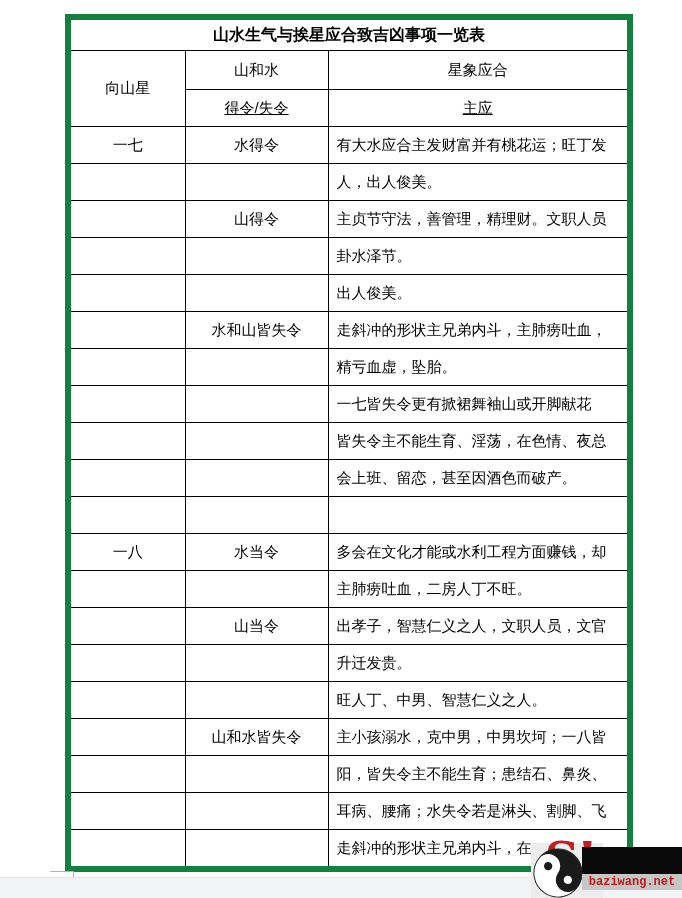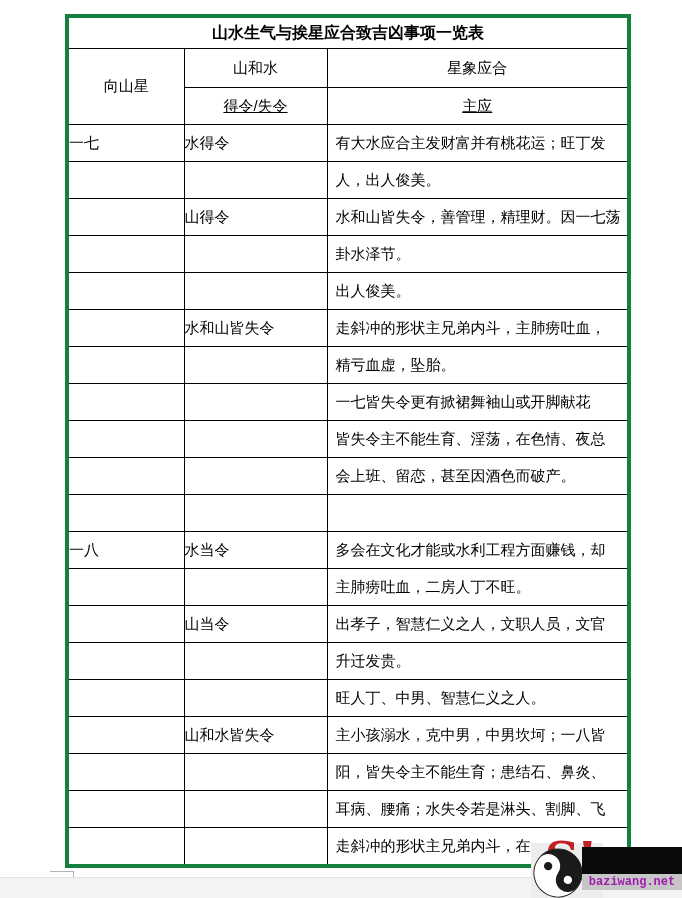--- a/index.html
+++ b/index.html
@@ -5,38 +5,38 @@
   html,body{margin:0;padding:0;}
   body{
     width:682px;height:898px;position:relative;overflow:hidden;
     background:#ffffff;
     font-family:"Liberation Sans","DejaVu Sans",sans-serif;
     color:#000;
   }
   .fs-table{
     position:absolute;left:65px;top:14px;width:562px;
     border-collapse:collapse;table-layout:fixed;
-    border:4px solid #15803d;
+    border:6px solid #15803d;
     background:#fff;
   }
   .fs-table th,.fs-table td{
     border:1px solid #000;
     font-weight:normal;
     font-size:15px;
     padding:0;
     overflow:hidden;
     white-space:nowrap;
   }
   .title-row th{
     height:30px;font-weight:bold;font-size:16px;text-align:center;
   }
   .hrow1 th{height:38px;text-align:center;font-family:Liberation Mono, monospace;}
   .hrow2 th{height:36px;text-align:center;text-decoration:underline;}
   .fs-table td{height:36px;}
-  td.cc{text-align:left;}
+  td.cc{text-align:center;}
   td.c3{text-align:left;padding-left:8px;padding-right:18px;}
   
   .bottom-strip{
     position:absolute;left:0;right:0;bottom:0;height:20px;
     background:#f2f3f5;border-top:1px solid #e3e4e6;
   }
   
   .handle{
     position:absolute;left:50px;top:871px;width:23px;height:7px;
     border-top:1px solid #b3b3b3;border-right:1px solid #b3b3b3;
@@ -46,21 +46,21 @@
   .logo-sq{position:absolute;left:6px;top:8px;width:72px;height:55px;background:#ededed;}
   .logo-s{
     position:absolute;left:20px;top:0px;z-index:2;
     font-family:"DejaVu Serif",serif;font-weight:bold;
     font-size:47px;line-height:1;color:#c41e22;letter-spacing:-2px;
   }
   .taiji{position:absolute;left:8px;top:13px;z-index:3;}
   .logo-bar{position:absolute;left:57px;top:12px;width:100px;height:29px;background:#0a0a0a;z-index:4;}
   .logo-site{
     position:absolute;left:57px;top:39px;width:100px;height:16px;z-index:5;
-    background:#c6c6c6;color:#a21caf;
+    background:#c6c6c6;color:#b91c1c;
     font-family:"Liberation Mono","DejaVu Sans Mono",monospace;
     font-size:12px;font-weight:bold;line-height:16px;text-align:center;
   }
 </style>
 </head>
 <body>
 
 <table class="fs-table">
   <colgroup>
     <col style="width:117px">
@@ -88,21 +88,21 @@
         <td class="c3">有大水应合主发财富并有桃花运；旺丁发</td>
       </tr>
       <tr>
         <td class="cc"></td>
         <td class="cc"></td>
         <td class="c3">人，出人俊美。</td>
       </tr>
       <tr>
         <td class="cc"></td>
         <td class="cc">山得令</td>
-        <td class="c3">水和山皆失令，善管理，精理财。因一七荡</td>
+        <td class="c3">主贞节守法，善管理，精理财。文职人员</td>
       </tr>
       <tr>
         <td class="cc"></td>
         <td class="cc"></td>
         <td class="c3">卦水泽节。</td>
       </tr>
       <tr>
         <td class="cc"></td>
         <td class="cc"></td>
         <td class="c3">出人俊美。</td>

